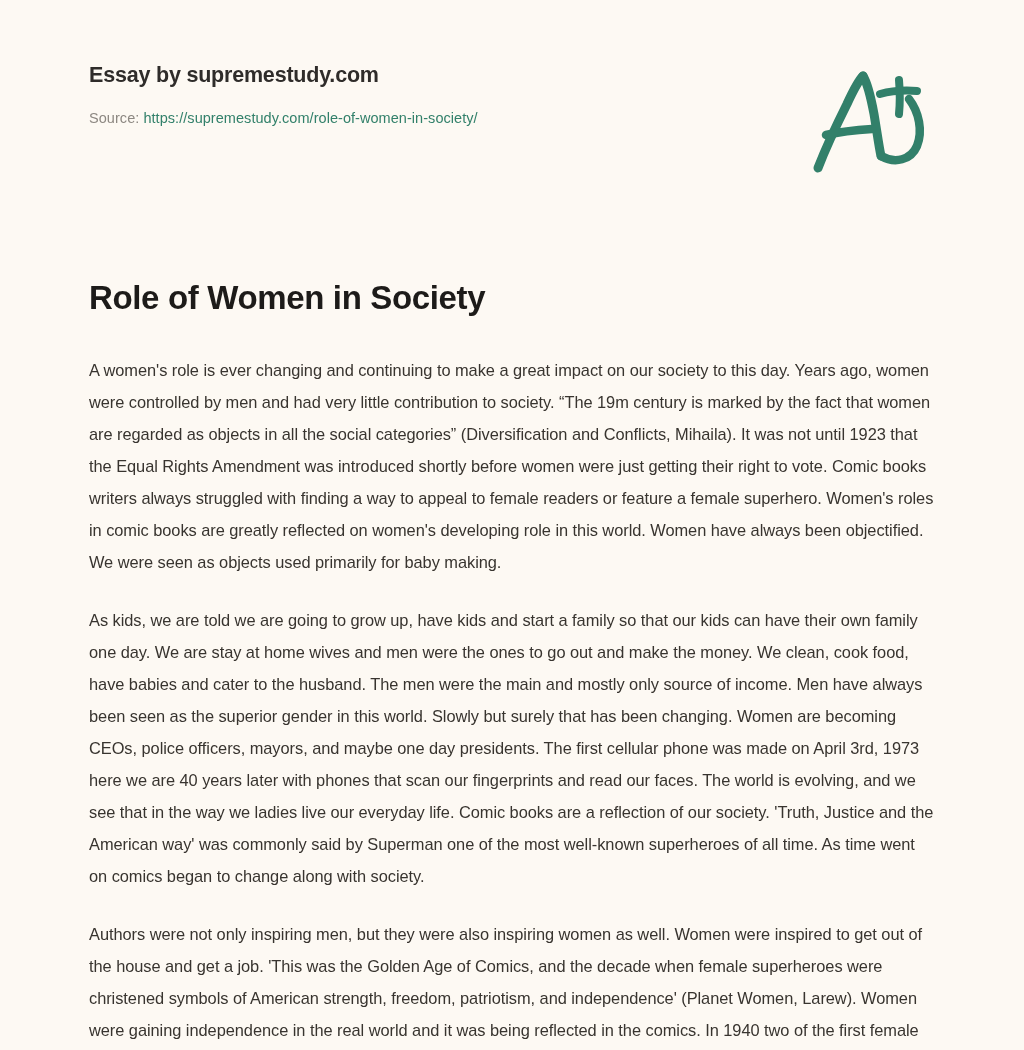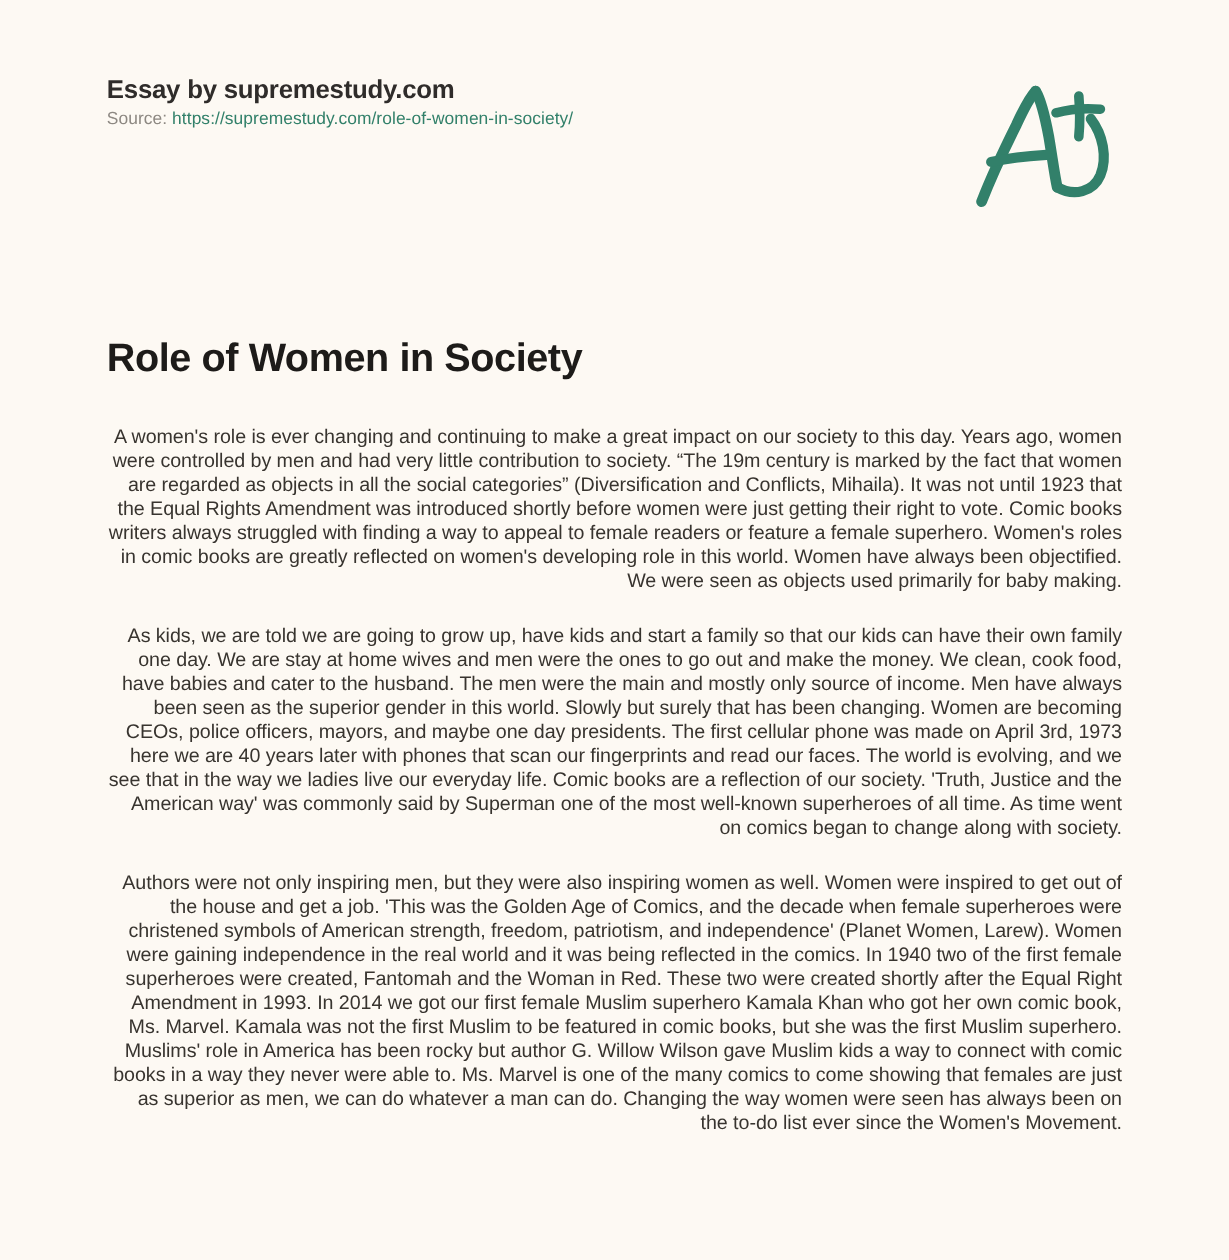--- a/index.html
+++ b/index.html
@@ -32,20 +32,21 @@
   .essay-by {
     font-size: 21.5px;
     font-weight: 700;
     color: #2f2c2a;
     letter-spacing: -0.2px;
     line-height: 1.3;
     margin: 0;
   }
 
   .source-line {
+    margin-top: 19px;
     font-size: 14.5px;
     color: #8d8882;
     letter-spacing: 0.05px;
     line-height: 1.35;
     white-space: nowrap;
   }
 
   .source-label {
     color: #8d8882;
   }
@@ -73,24 +74,24 @@
     font-size: 33px;
     font-weight: 700;
     color: #1d1b19;
     letter-spacing: -0.35px;
     line-height: 1.2;
     margin: 0 0 36px 0;
   }
 
   .article-body p {
     font-size: 16.4px;
-    line-height: 20px;
+    line-height: 32px;
     color: #38342f;
     margin: 0 0 26px 0;
-    text-align: right;
+    text-align: left;
     max-width: 848px;
     letter-spacing: -0.05px;
   }
 
   .article-body p:last-child {
     margin-bottom: 0;
   }
 </style>
 </head>
 <body>

